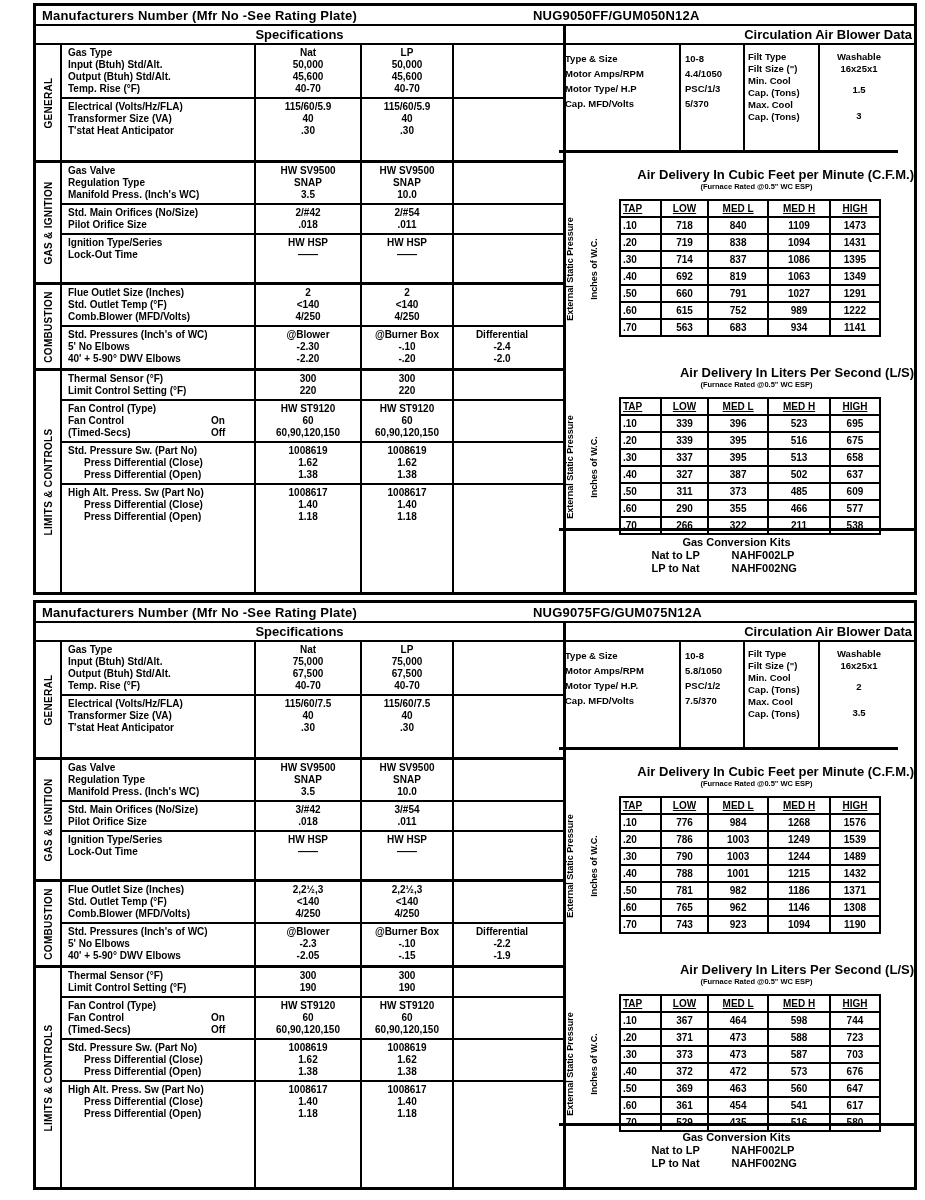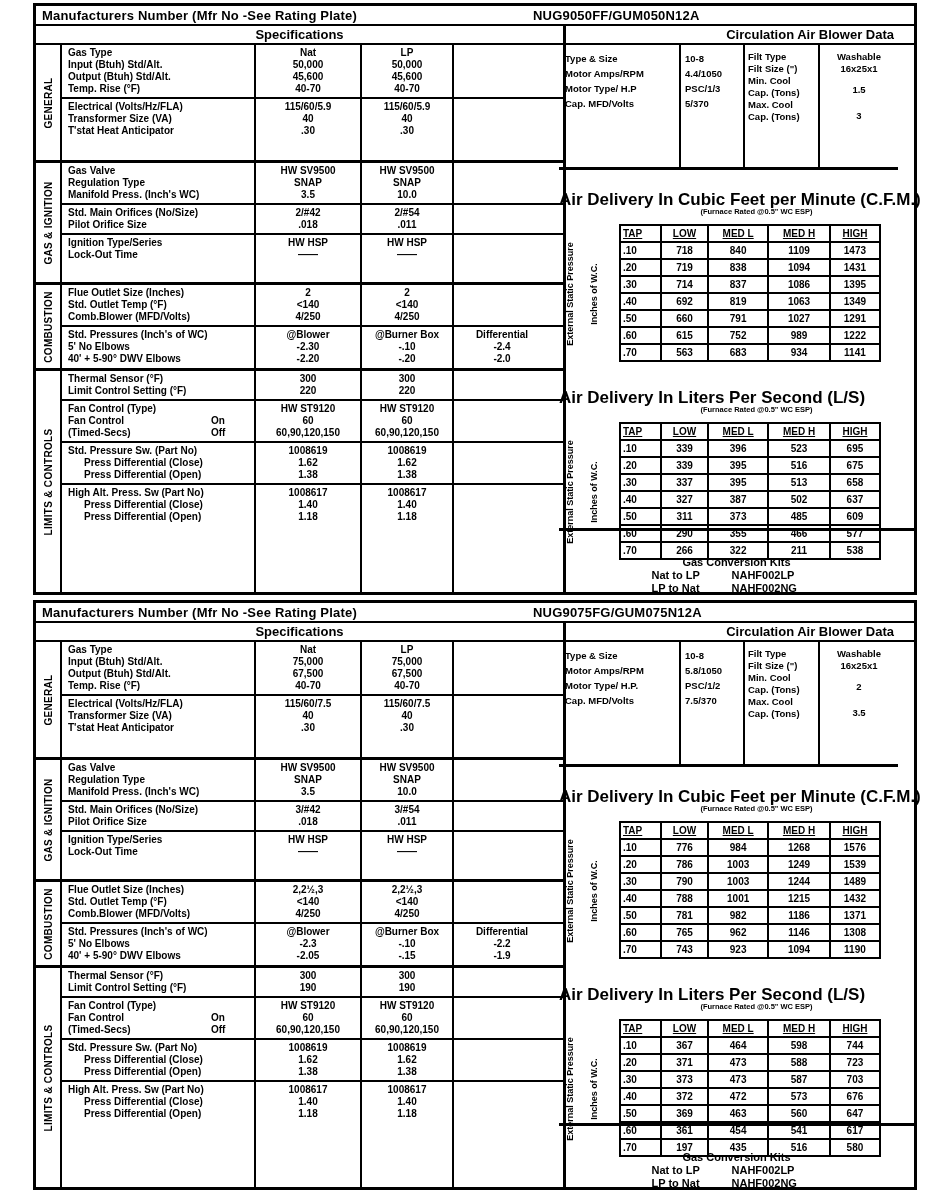--- a/index.html
+++ b/index.html
@@ -34,44 +34,44 @@
   .row .lbl { position: absolute; left: 6px; width: 184px; }
   .row .lbl.indent { left: 22px; }
   .row .onoff { position: absolute; left: 149px; }
   .row .v { position: absolute; text-align: center; }
   .row .v1 { left: 194px; width: 104px; }
   .row .v2 { left: 300px; width: 90px; }
   .row .v3 { left: 392px; width: 96px; }
 
   
   .right { position: absolute; left: 523px; right: 0; top: 0; bottom: 0; }
-  .blower-title { height: 19px; border-bottom: 2px solid #000; text-align: right; font-size: 13px; line-height: 17px; padding-right: 20px; margin-left: -523px; padding-left: 523px; }
-  .blower-specs { position: absolute; top: 19px; left: 0; right: 16px; height: 125px; border-bottom: 3px solid #000; font-size: 9.5px; }
+  .blower-title { height: 19px; border-bottom: 2px solid #000; text-align: right; font-size: 13px; line-height: 17px; padding-right: 2px; margin-left: -523px; padding-left: 523px; }
+  .blower-specs { position: absolute; top: 19px; left: 0; right: 16px; height: 108px; border-bottom: 3px solid #000; font-size: 9.5px; }
   .bs-col { position: absolute; top: 0; bottom: 0; padding-top: 6px; }
   .bs-col.c1 { left: 0; width: 122px; padding-left: 6px; border-right: 2px solid #000; }
   .bs-col.c2 { left: 122px; width: 64px; padding-left: 4px; border-right: 2px solid #000; }
   .bs-col.c3 { left: 186px; width: 75px; padding-left: 3px; border-right: 2px solid #000; }
   .bs-col.c4 { left: 261px; right: 0; text-align: center; border-radius: 24px; }
   .bs-line { height: 15px; line-height: 15px; white-space: nowrap; }
   .bs-tight { height: 12px; line-height: 12px; white-space: nowrap; }
 
   .delivery { position: absolute; left: 0; right: 0; }
-  .d-title { text-align: left; font-size: 17px; line-height: 14px; white-space: nowrap; margin-top: 25px; }
+  .d-title { text-align: right; font-size: 13px; line-height: 14px; white-space: nowrap; }
   .d-sub { text-align: center; font-size: 7.5px; line-height: 9px; padding-left: 40px; white-space: nowrap; }
   .d-wrap { position: relative; height: 160px; }
   .vlab { position: absolute; top: 0; height: 155px; width: 14px; }
   .vlab span { position: absolute; left: 50%; top: 50%; transform: translate(-50%, -50%) rotate(-90deg); white-space: nowrap; font-size: 9px; }
   .vlab.a { left: 4px; } .vlab.b { left: 28px; }
   table.air { position: absolute; left: 60px; top: 8px; border-collapse: collapse; width: 262px; font-size: 10px; }
   table.air th, table.air td { border: 2px solid #000; text-align: center; height: 17px; padding: 0 2px; }
   table.air th { text-decoration: underline; }
   table.air td:first-child, table.air th:first-child { text-align: left; }
 
   .kits { position: absolute; left: 0; right: 0; bottom: 0; height: 64px; border-top: 3px solid #000; text-align: center; font-size: 11px; }
-  .kits .kt { margin-top: 24px; line-height: 14px; }
+  .kits .kt { margin-top: 4px; line-height: 14px; }
   .kits .kr { line-height: 13px; display: flex; justify-content: center; }
   .kits .kr span:first-child { width: 80px; text-align: left; }
   .kits .kr span:last-child { width: 90px; text-align: left; }
 </style>
 </head>
 <body>
 
 <div class="sheet s1">
   <div class="mfr-row">
     <span class="mfr-label">Manufacturers Number (Mfr No -See Rating Plate)</span>
@@ -940,21 +940,21 @@
                 </tr>
                 <tr>
                   <td>.60</td>
                   <td>361</td>
                   <td>454</td>
                   <td>541</td>
                   <td>617</td>
                 </tr>
                 <tr>
                   <td>.70</td>
-                  <td>197</td>
+                  <td>529</td>
                   <td>435</td>
                   <td>516</td>
                   <td>580</td>
                 </tr>
               </tbody>
             </table>
           </div>
         </div>
       <div class="kits">
         <div class="kt">Gas Conversion Kits</div>

